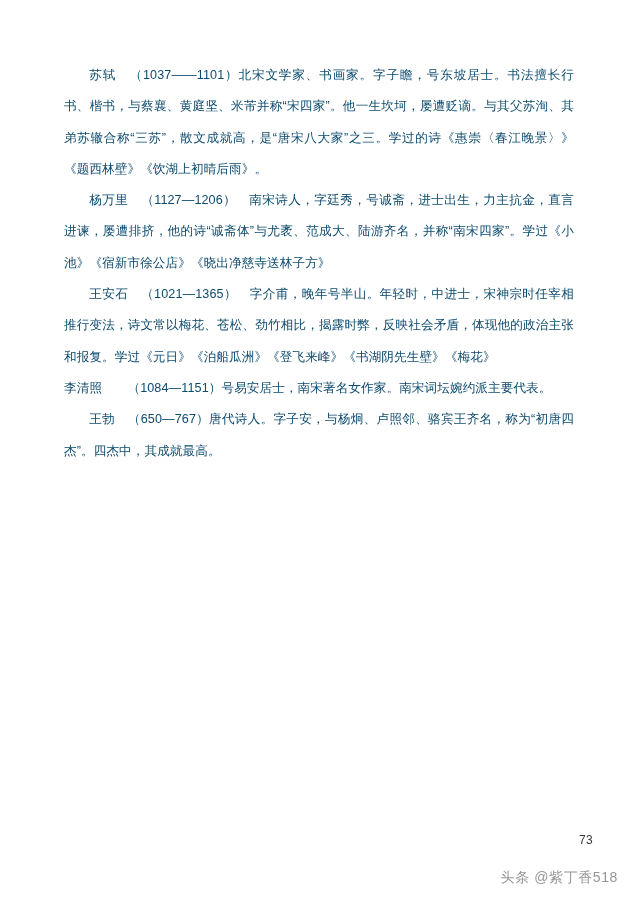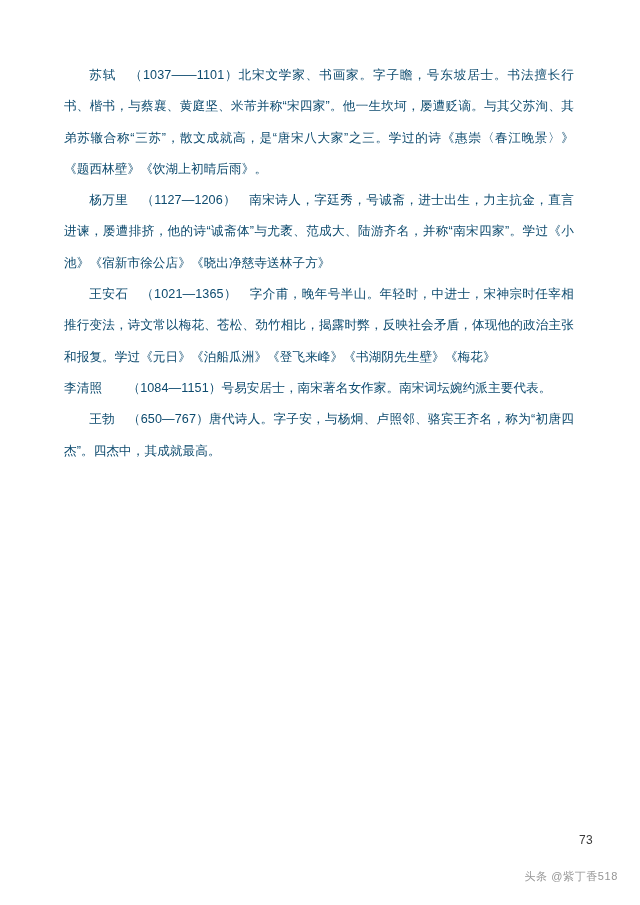--- a/index.html
+++ b/index.html
@@ -58,21 +58,21 @@
     font-size: 12px;
     color: #3a3a3a;
     letter-spacing: 0.3px;
     margin-left: 23px;
   }
 
   .watermark {
     position: absolute;
     right: 22px;
     top: 869px;
-    font-size: 11px;
+    font-size: 14px;
     color: #8d8d8d;
     letter-spacing: 0.6px;
     opacity: 0.92;
     white-space: nowrap;
   }
 </style>
 </head>
 <body>
 
 <div class="page">

